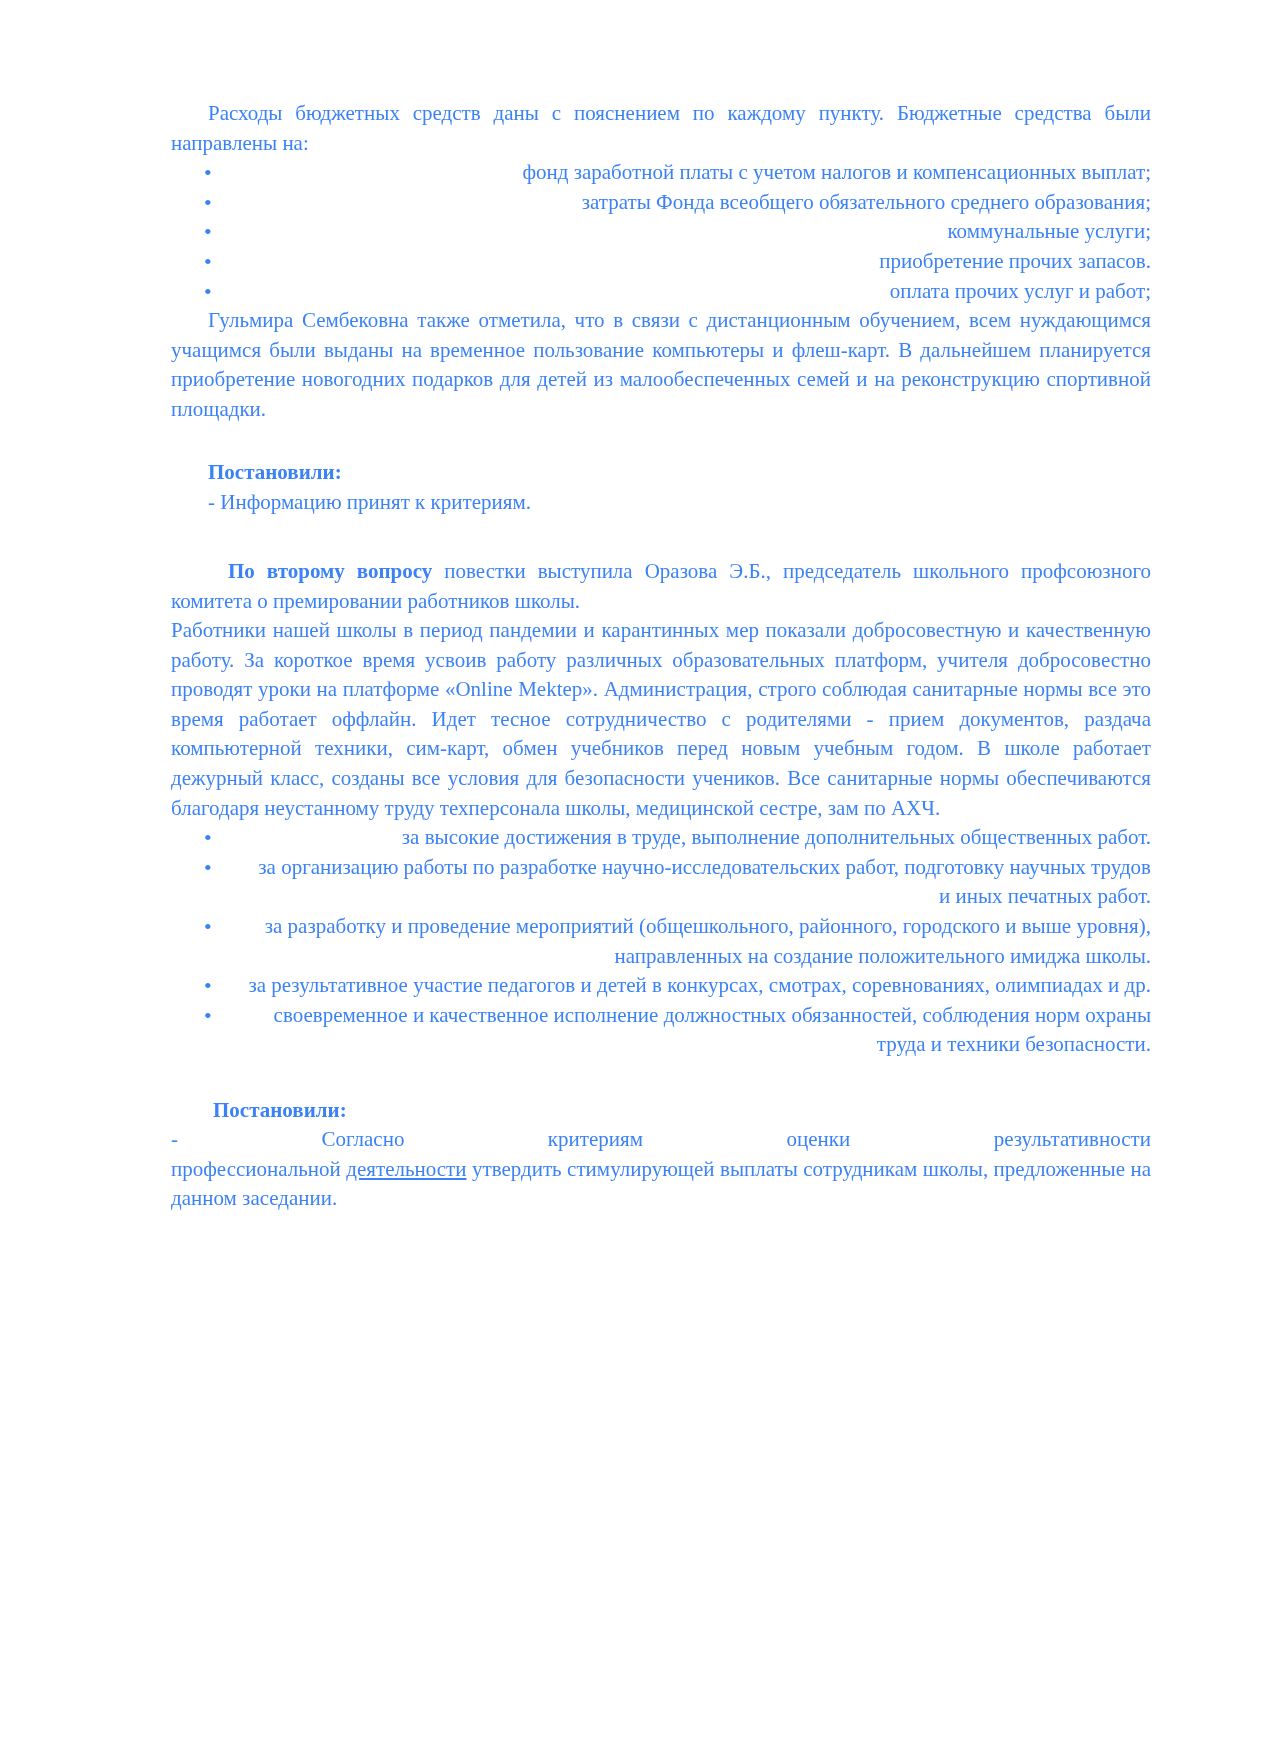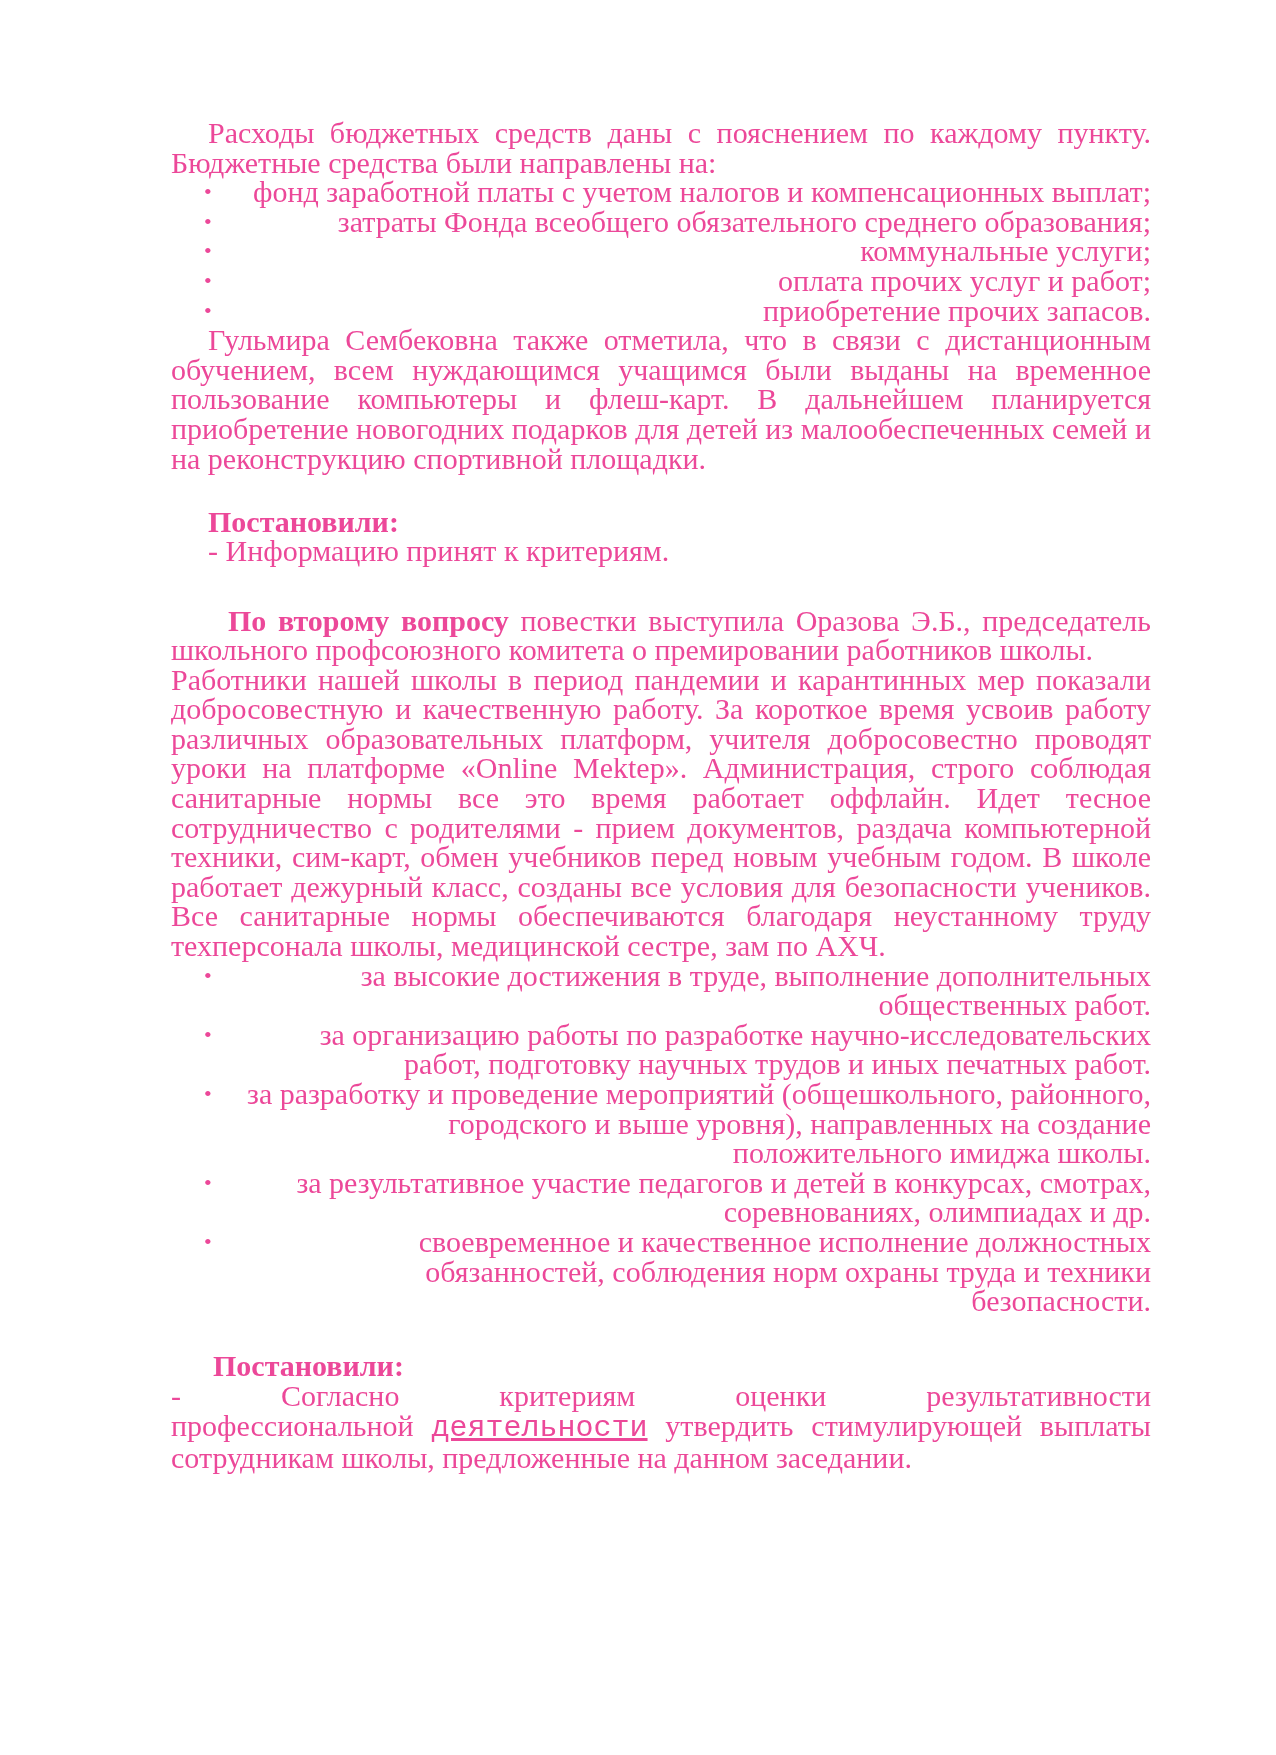--- a/index.html
+++ b/index.html
@@ -1,44 +1,44 @@
 <!DOCTYPE html>
 <html><head>
 <meta charset="utf-8">
 <style>
   html, body { margin: 0; padding: 0; background: #ffffff; }
   body { width: 1276px; height: 1755px; position: relative; overflow: hidden; }
   .page {
-    position: absolute; left: 171px; top: 118px; width: 980px;
-    font-family: "Liberation Serif", serif; font-size: 30px; line-height: 29.6px;
-    color: #ec4899;
+    position: absolute; left: 171px; top: 99px; width: 980px;
+    font-family: "Liberation Serif", serif; font-size: 21px; line-height: 29.6px;
+    color: #3b82f6;
   }
   p { margin: 0; text-align: justify; }
   .indent { text-indent: 37px; }
   ul { margin: 0; padding: 0; list-style: none; }
   li { position: relative; padding-left: 73px; text-align: right; }
   li::before { content: "\2022"; position: absolute; left: 33px; top: 0; font-size: 22px; }
   .gap { height: 29.6px; }
   .bold { font-weight: bold; margin-left: 20px; }
   .head { padding-left: 37px; font-weight: bold; }
   .head2 { padding-left: 42px; font-weight: bold; }
   .spread { display: flex; justify-content: space-between; }
-  u { text-decoration: underline; font-family: Liberation Mono, monospace; }
+  u { text-decoration: underline; }
 </style>
 </head>
 <body>
 
 <div class="page">
   <p class="indent">Расходы бюджетных средств даны с пояснением по каждому пункту. Бюджетные средства были направлены на:</p>
   <ul>
     <li>фонд заработной платы с учетом налогов и компенсационных выплат;</li>
     <li>затраты Фонда всеобщего обязательного среднего образования;</li>
     <li>коммунальные услуги;</li>
+    <li>приобретение прочих запасов.</li>
     <li>оплата прочих услуг и работ;</li>
-    <li>приобретение прочих запасов.</li>
   </ul>
   <p class="indent">Гульмира Сембековна также отметила, что в связи с дистанционным обучением, всем нуждающимся учащимся были выданы на временное пользование компьютеры и флеш-карт. В дальнейшем планируется приобретение новогодних подарков для детей из малообеспеченных семей и на реконструкцию спортивной площадки.</p>
   <div class="gap"></div>
   <p class="head" style="margin-top:4px">Постановили:</p>
   <p class="indent">- Информацию принят к критериям.</p>
   <div class="gap"></div>
   <p class="indent" style="margin-top:10px"><span class="bold">По второму вопросу</span><span> повестки выступила Оразова Э.Б., председатель школьного профсоюзного комитета о премировании работников школы.</span></p>
   <p>Работники нашей школы в период пандемии и карантинных мер показали добросовестную и качественную работу. За короткое время усвоив работу различных образовательных платформ, учителя добросовестно проводят уроки на платформе «Online Mektep». Администрация, строго соблюдая санитарные нормы все это время работает оффлайн. Идет тесное сотрудничество с родителями -  прием документов, раздача компьютерной техники, сим-карт, обмен учебников перед новым учебным годом. В школе работает  дежурный класс, созданы все условия для безопасности учеников. Все санитарные нормы обеспечиваются благодаря неустанному труду техперсонала школы, медицинской сестре, зам по АХЧ.</p>
   <ul>
     <li>за высокие достижения в труде, выполнение дополнительных общественных работ.</li>

